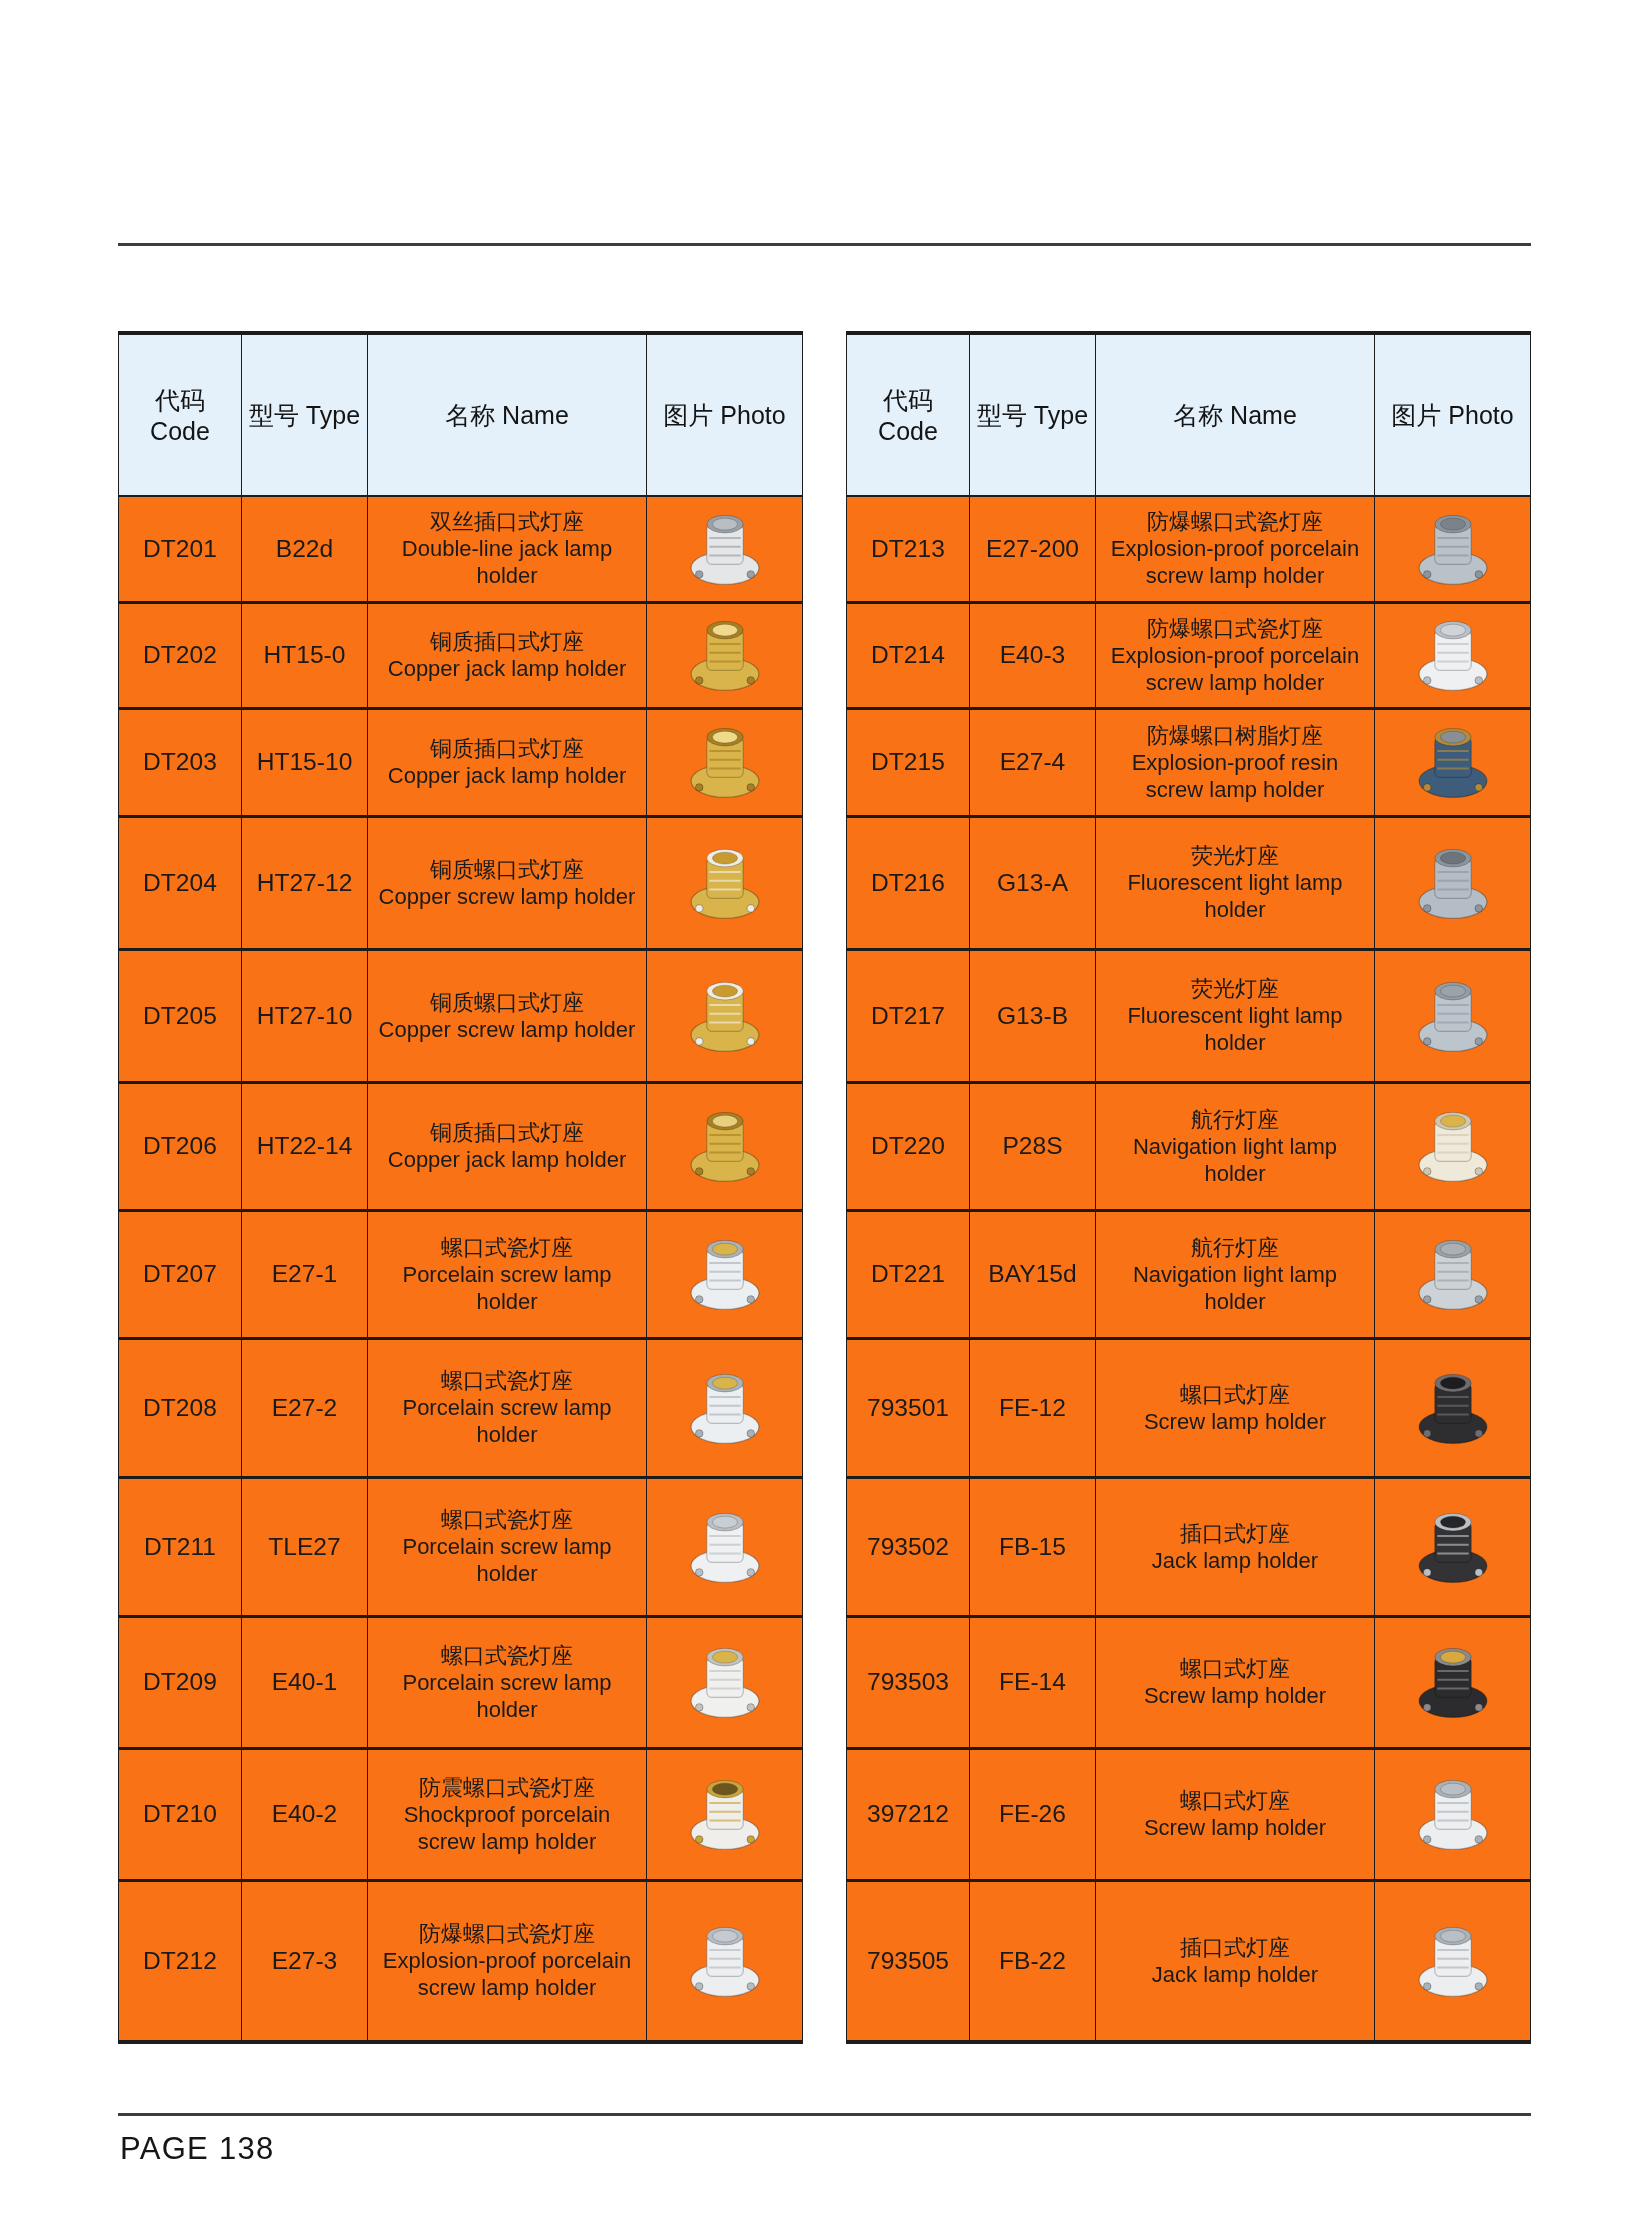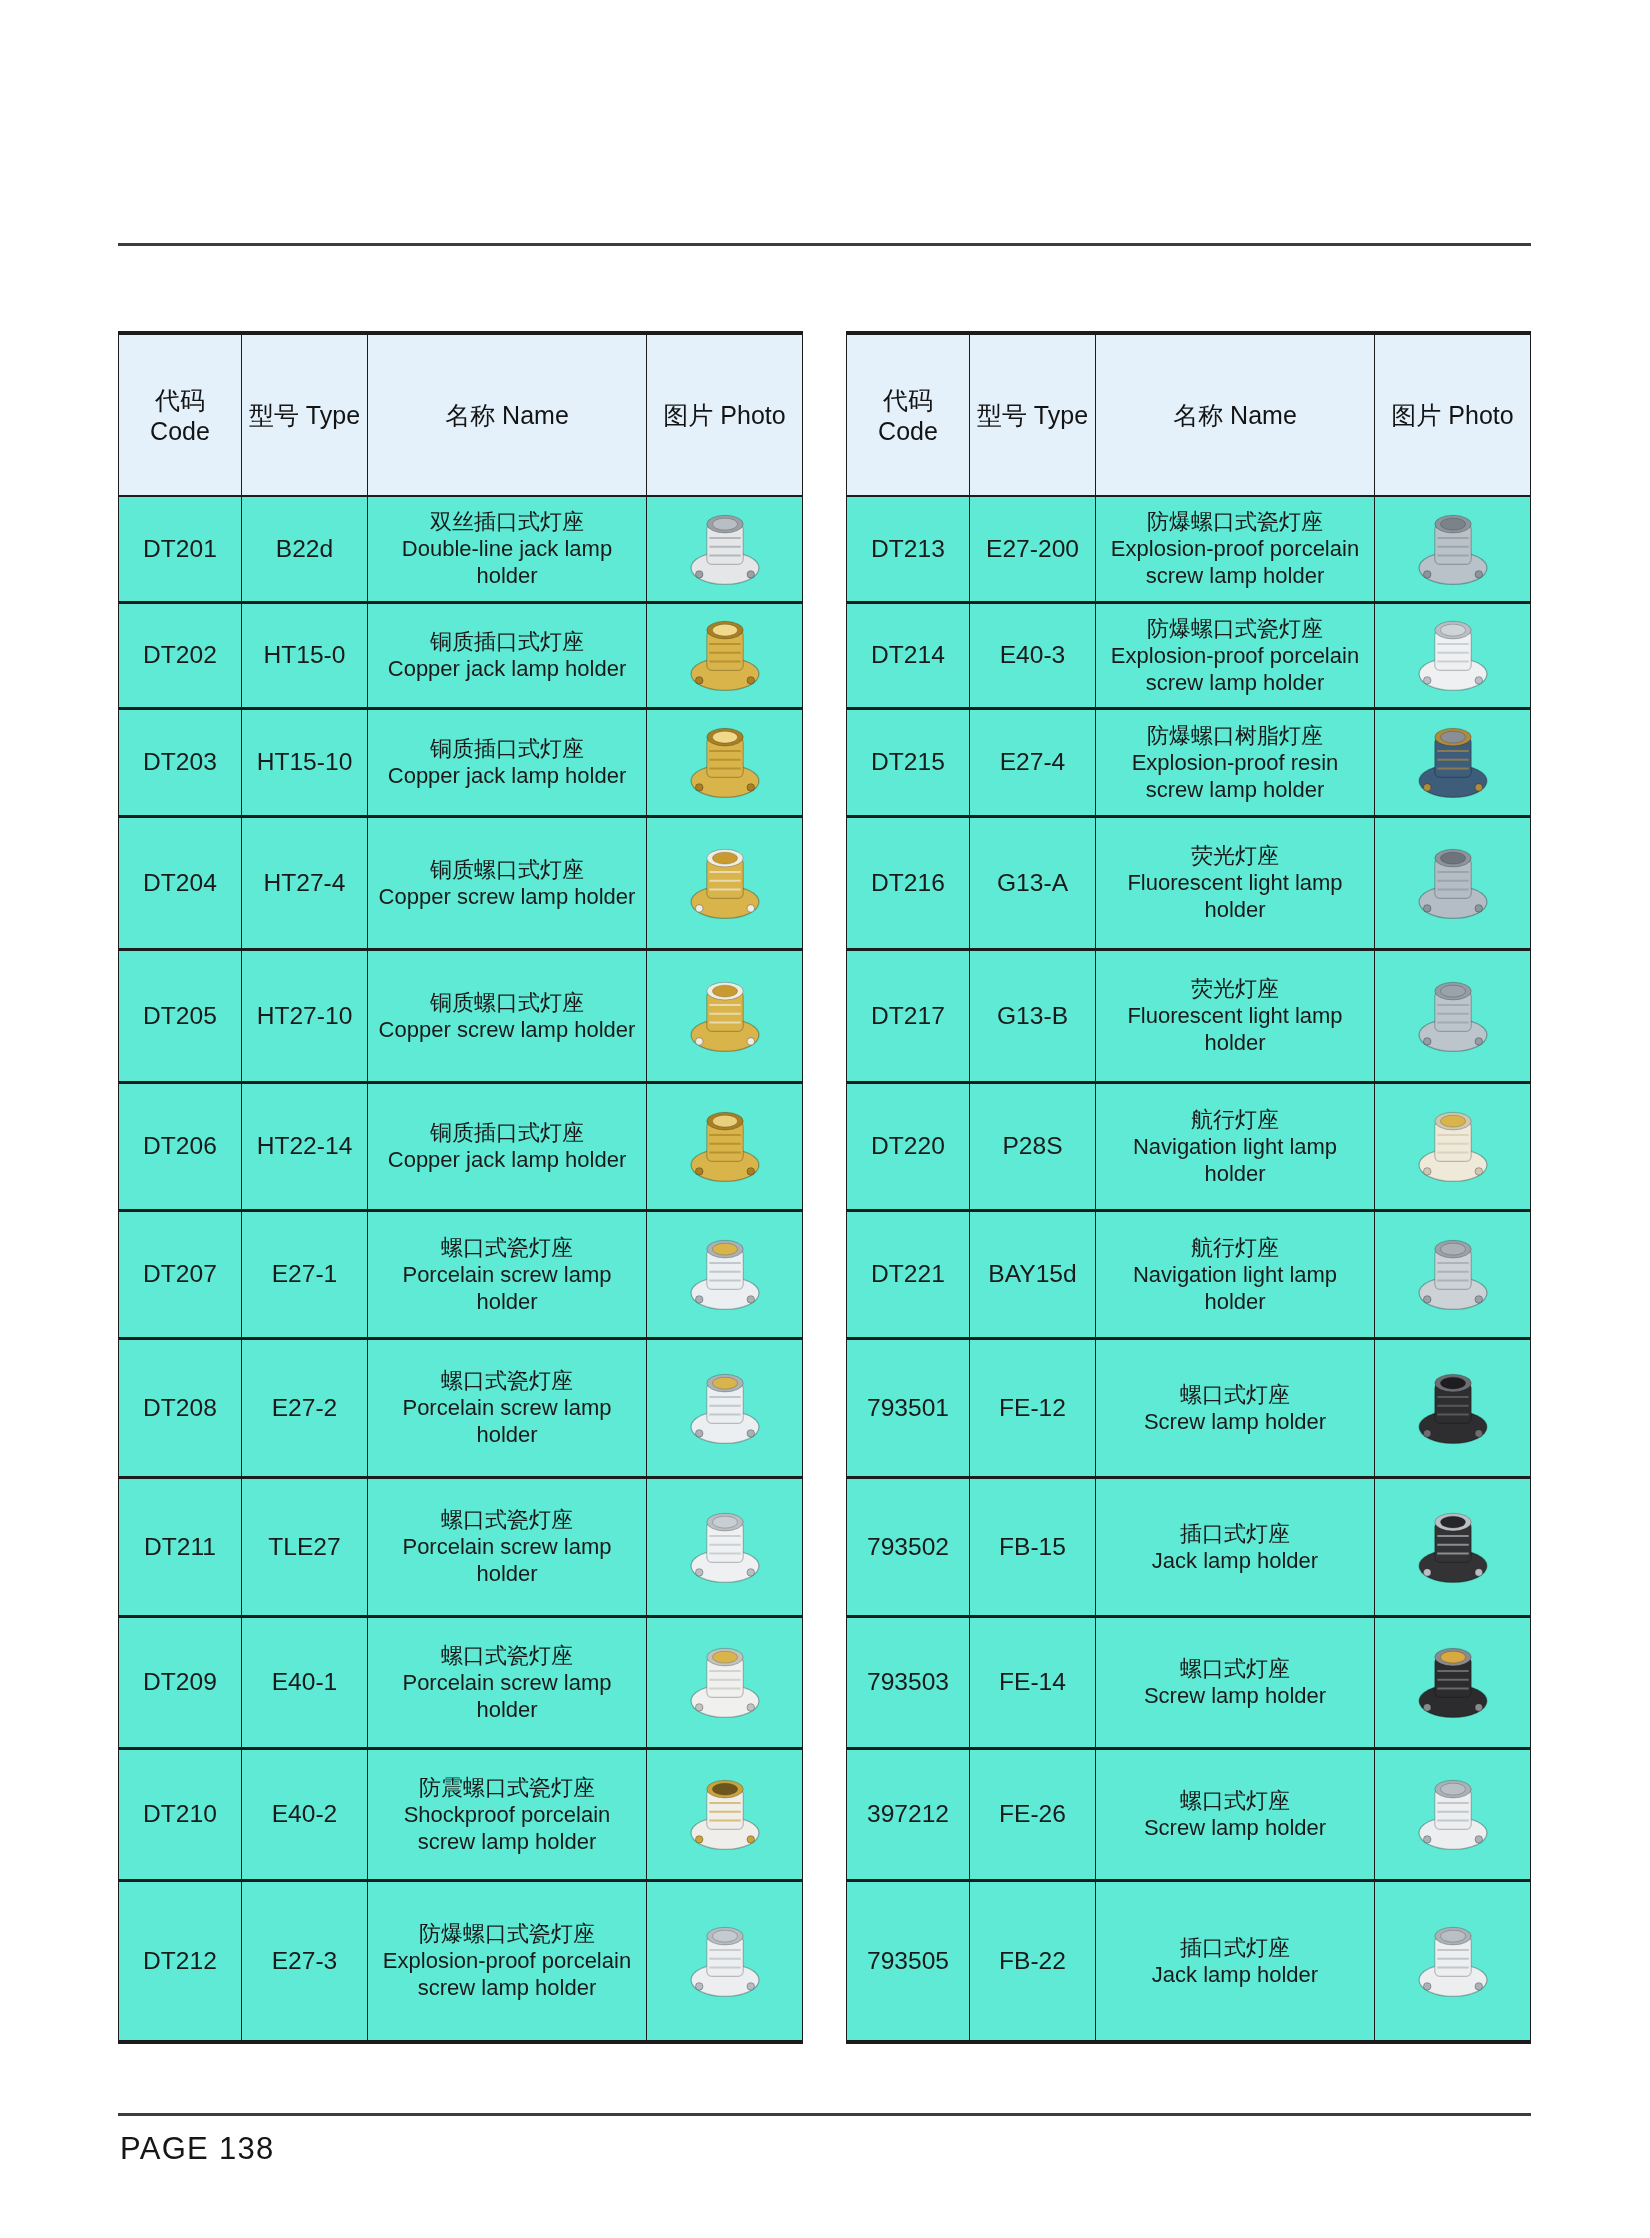--- a/index.html
+++ b/index.html
@@ -42,21 +42,21 @@
   .tables{
     position:absolute;left:118px;top:331px;
     display:flex;gap:43px;align-items:flex-start;
   }
   table.catalog{
     width:685px;
     border-collapse:collapse;
     table-layout:fixed;
     border-top:4px solid var(--border);
     border-bottom:4px solid var(--border);
-    background:#5eead4;
+    background:#f97316;
   }
   table.catalog th,
   table.catalog td{
     border-left:1.3px solid var(--border);
     border-right:1.3px solid var(--border);
     text-align:center;
     vertical-align:middle;
     padding:0 5.3px;
     overflow:hidden;
   }
@@ -184,21 +184,21 @@
           <rect class="p-cyl" x="41" y="32" width="58" height="64" rx="8"></rect>
           <path class="p-thread" d="M45 54 h50 M45 68 h50 M45 82 h50"></path>
           <ellipse class="p-rim" cx="70" cy="32" rx="29" ry="14"></ellipse>
           <ellipse class="p-inner" cx="70" cy="32" rx="20" ry="9.5"></ellipse>
         </svg>
       </span>
     </td>
   </tr>
           <tr style="height: 133px;">
     <td class="c-code">DT204</td>
-    <td class="c-type">HT27-4</td>
+    <td class="c-type">HT27-12</td>
     <td class="c-name">
       <span class="zh">铜质螺口式灯座</span>
       <span class="en">Copper screw lamp holder</span>
     </td>
     <td class="c-photo">
       <span class="photo" aria-label="brass screw lamp holder with white ring" style="--pbody: #d9b44a; --pmetal: #efece4; --pinner: #c89a30;">
         <svg viewBox="0 0 140 140">
           <ellipse class="p-flange" cx="70" cy="102" rx="54" ry="26"></ellipse>
           <circle class="p-screw" cx="29" cy="112" r="6"></circle>
           <circle class="p-screw" cx="111" cy="112" r="6"></circle>

